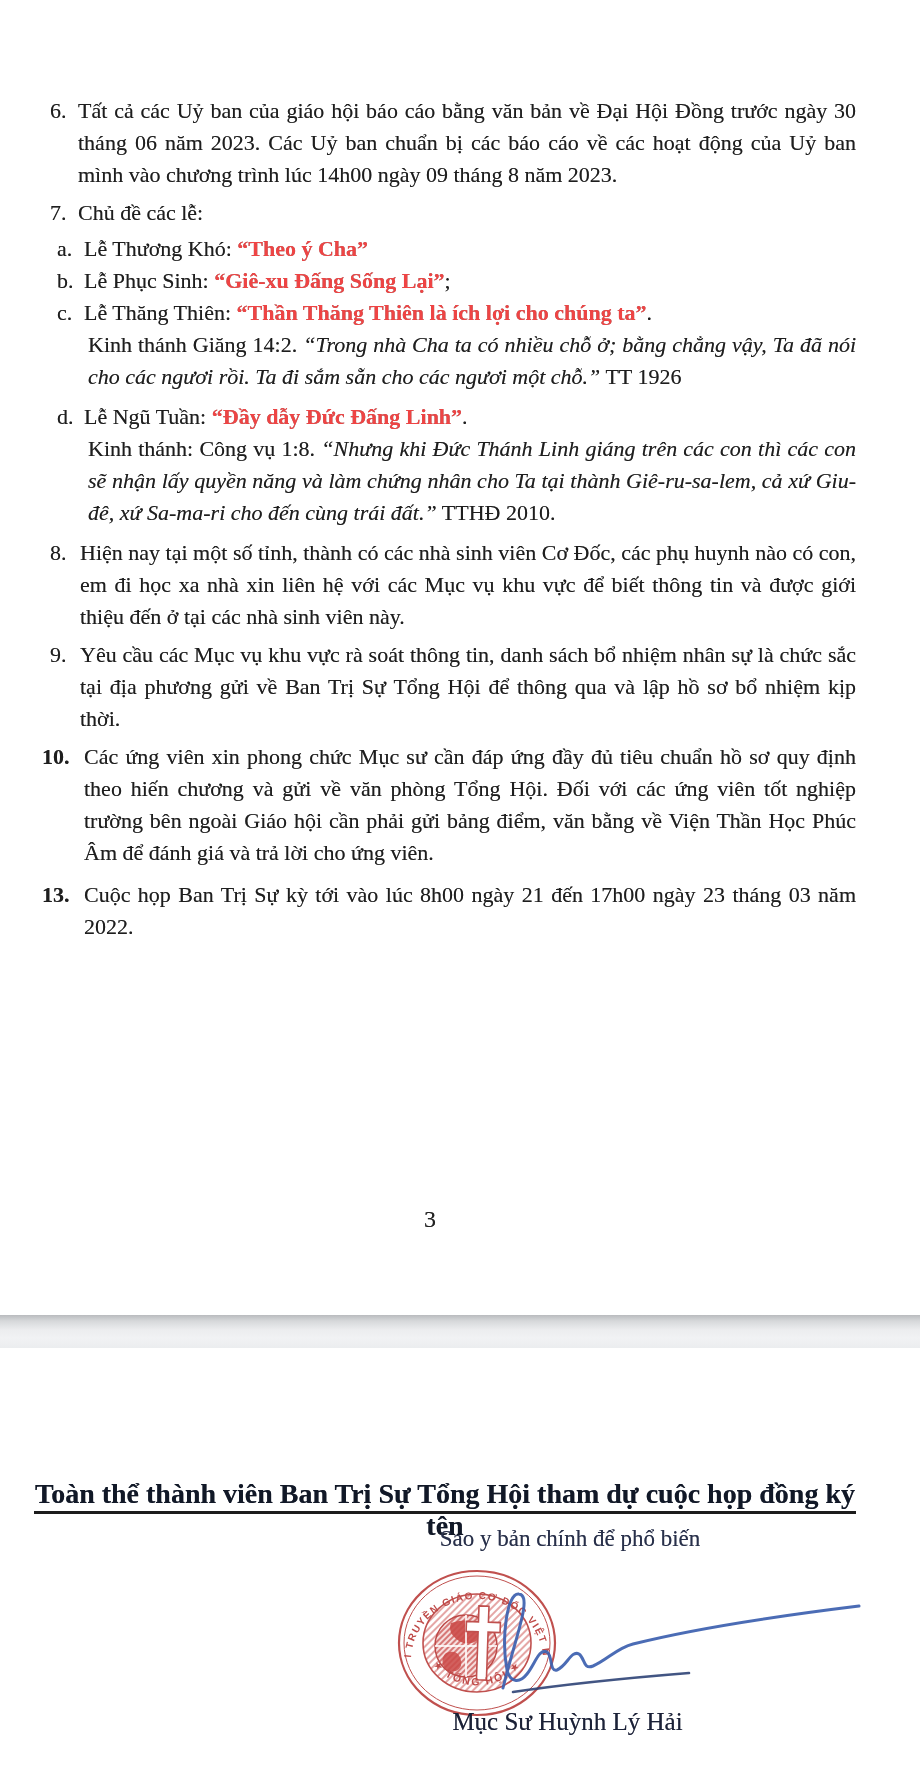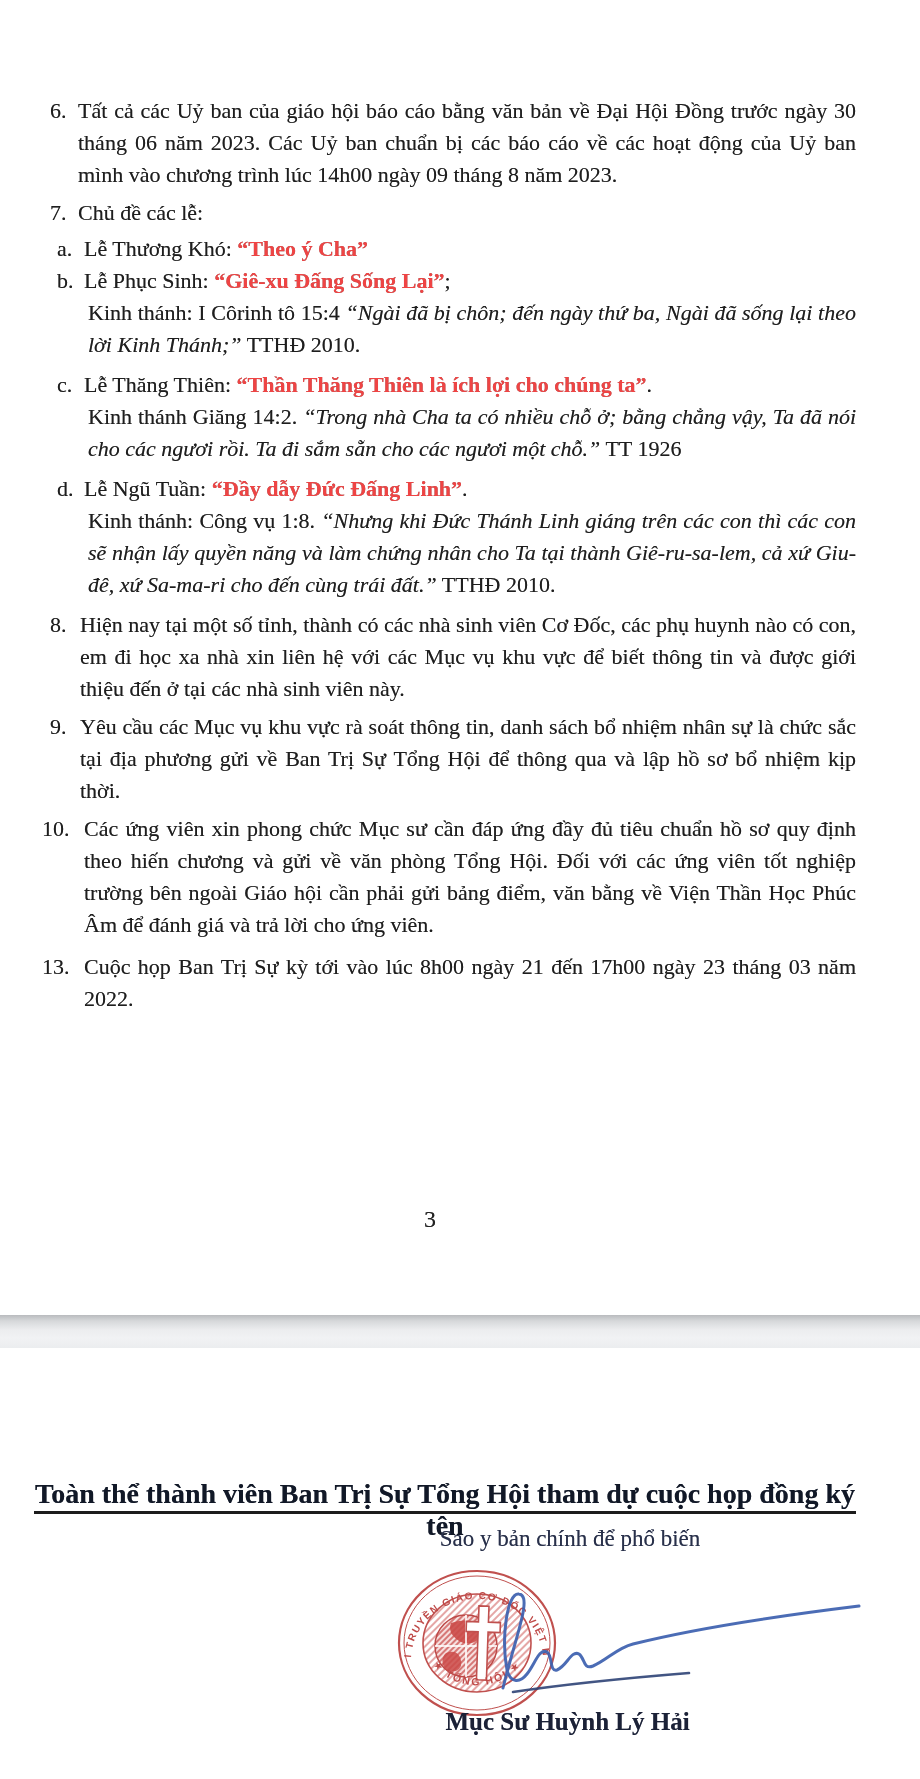--- a/index.html
+++ b/index.html
@@ -21,21 +21,21 @@
   .i7 {margin-left:78px;width:778px;margin-bottom:4px;}
   .i7 .num{left:-28px;}
   .sub{margin-left:84px;width:774px;margin-bottom:0;}
   .sub .num{left:-27px;}
   .quote{text-align:justify;margin-bottom:8px;}
   .q-in{margin-left:88px;width:768px;}
   .q-out{margin-left:22px;width:834px;text-indent:66px;}
   .i89 {margin-left:80px;width:776px;margin-bottom:6px;}
   .i89 .num{left:-30px;}
   .i1011{margin-left:84px;width:772px;margin-bottom:10px;}
-  .i1011 .num{left:-42px;}
+  .i1011 .num{left:-42px;font-weight:bold;}
   .closing{margin-left:22px;width:836px;text-indent:30px;text-align:justify;}
   b{font-weight:bold;color:#ef4444;}
   i{font-style:italic;}
   .pagenum{
     position:absolute;top:1203px;left:0;width:860px;text-align:center;
     font-size:24px;color:#222;
   }
   
   .page-gap{
     width:920px;height:33px;
@@ -51,21 +51,21 @@
   .sig-rule{position:absolute;top:163px;left:34px;width:822px;height:3px;background:#1c1c1c;}
   .copy-block{
     position:absolute;top:176px;left:330px;width:480px;text-align:center;
     font-size:23px;line-height:29px;color:#28304a;
     text-shadow:0 0 .5px rgba(40,48,74,.55);
   }
   .seal{position:absolute;top:220px;left:396px;}
   .sig-ink{position:absolute;top:230px;left:455px;}
   .signer-name{
     position:absolute;top:360px;left:395px;width:345px;text-align:center;
-    font-size:25px;font-weight:bold;color:#1b2137;
+    font-size:25px;font-weight:normal;color:#1b2137;
     text-shadow:0 0 .5px rgba(27,33,55,.6);
   }
   .seal-ring-text{font-family:"Liberation Sans","DejaVu Sans",sans-serif;font-weight:bold;}
 </style>
 </head>
 <body>
 
 <div class="page1 doc-text">
 
   <div class="item i6">
@@ -79,23 +79,20 @@
   </div>
 
   <div class="item sub">
     <span class="num">a.</span>
     <span>Lễ Thương Khó: </span><b>“Theo ý Cha”</b><span></span>
   </div>
 
   <div class="item sub">
     <span class="num">b.</span>
     <span>Lễ Phục Sinh: </span><b>“Giê-xu Đấng Sống Lại”</b><span>;</span>
-  </div>
-  <div class="quote q-in">
-    <span>Kinh thánh: I Côrinh tô 15:4 </span><i>“Ngài đã bị chôn; đến ngày thứ ba, Ngài đã sống lại theo lời Kinh Thánh;”</i><span> TTHĐ 2010.</span>
   </div>
 
   <div class="item sub">
     <span class="num">c.</span>
     <span>Lễ Thăng Thiên: </span><b>“Thần Thăng Thiên là ích lợi cho chúng ta”</b><span>.</span>
   </div>
   <div class="quote q-in">
     <span>Kinh thánh Giăng 14:2. </span><i>“Trong nhà Cha ta có nhiều chỗ ở; bằng chẳng vậy, Ta đã nói cho các ngươi rồi. Ta đi sắm sẵn cho các ngươi một chỗ.”</i><span> TT 1926</span>
   </div>
 

